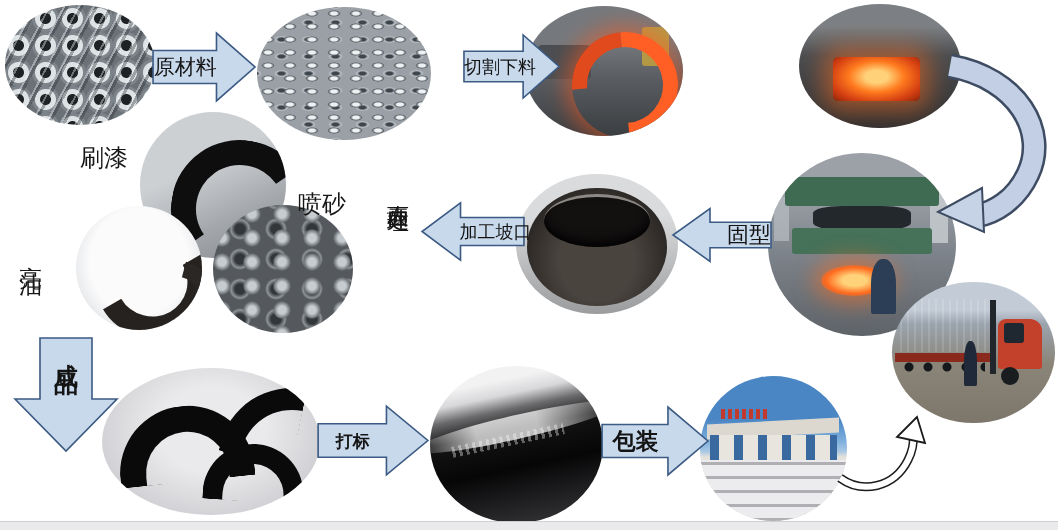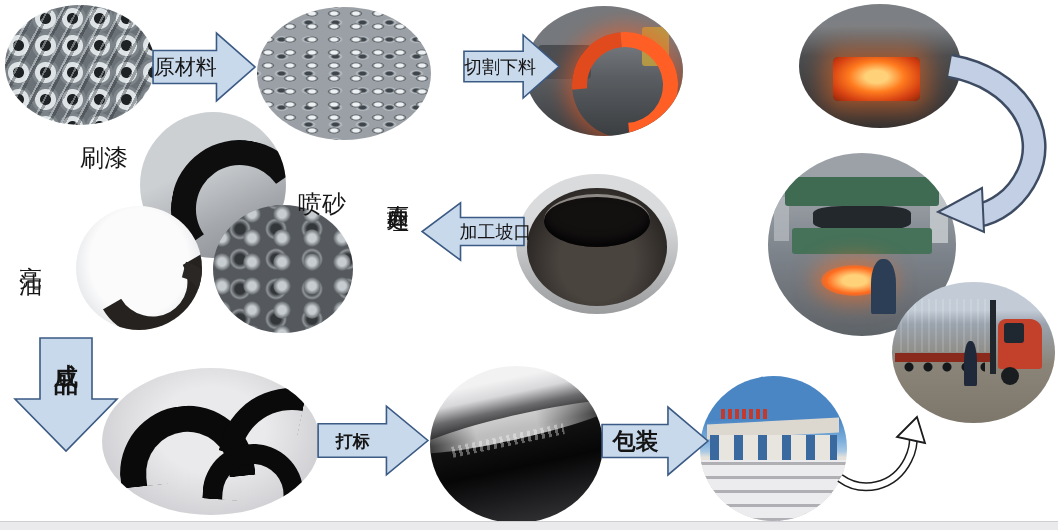--- a/index.html
+++ b/index.html
@@ -195,20 +195,26 @@
   </div>
 
 
   <div class="arrow al" style="left:421px;top:201px;width:104px;height:61px;">
     <svg viewBox="0 0 100 70" preserveAspectRatio="none">
       <polygon class="blockpoly" points="99,19 38,19 38,2 1,35 38,68 38,51 99,51"></polygon>
       </svg>
     <span class="alabel" style="font-size:18px;">加工坡口</span>
   </div>
 
+  <div class="arrow al" style="left:672px;top:207px;width:100px;height:56px;">
+    <svg viewBox="0 0 100 70" preserveAspectRatio="none">
+      <polygon class="blockpoly" points="99,19 38,19 38,2 1,35 38,68 38,51 99,51"></polygon>
+      </svg>
+    <span class="alabel" style="font-size:22px;">固型</span>
+  </div>
 
   <div class="arrow ar" style="left:317px;top:404px;width:112px;height:73px;">
     <svg viewBox="0 0 100 70" preserveAspectRatio="none">
       <polygon class="blockpoly" points="1,19 62,19 62,2 99,35 62,68 62,51 1,51"></polygon>
       </svg>
     <span class="alabel bold-sans" style="font-size:17px;">打标</span>
   </div>
 
   <div class="arrow ar" style="left:601px;top:405px;width:108px;height:72px;">
     <svg viewBox="0 0 100 70" preserveAspectRatio="none">

